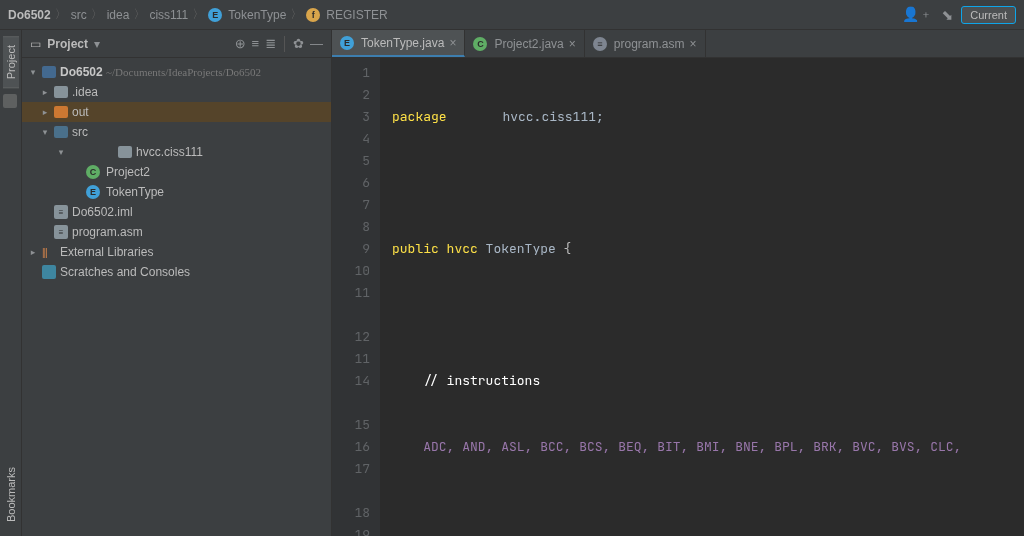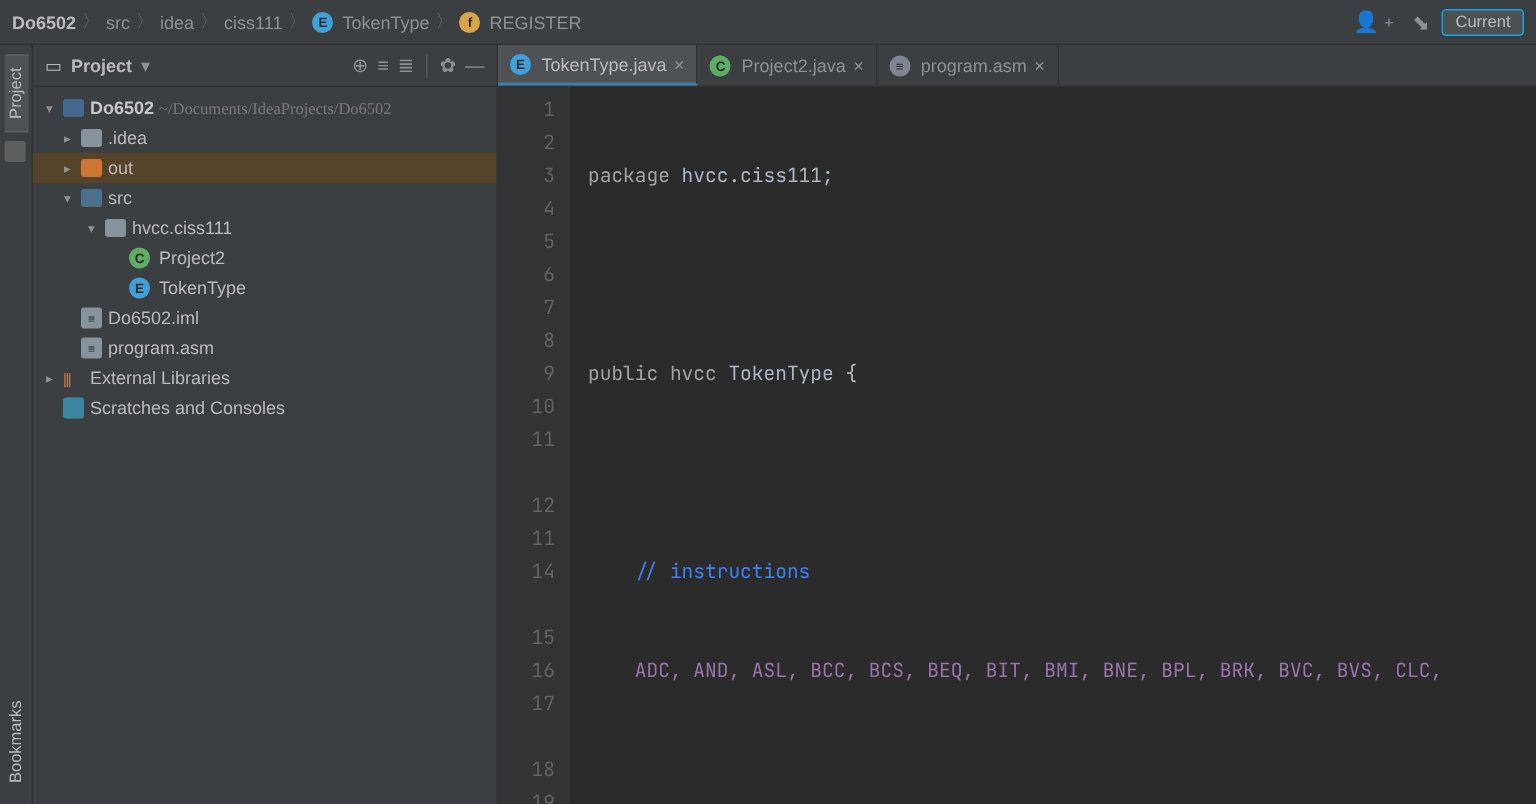--- a/index.html
+++ b/index.html
@@ -75,25 +75,25 @@
     .editor-area { flex: 1; display: flex; flex-direction: column; background: #2b2b2b; min-width: 0; }
     .tabbar { height: 28px; background: #3c3f41; display: flex; align-items: stretch; border-bottom: 1px solid #323232; }
     .tab { display: flex; align-items: center; padding: 0 8px; gap: 5px; font-size: 12px; color: #8e9194; border-right: 1px solid #323232; cursor: pointer; }
     .tab.active { background: #4e5254; color: #bbbbbb; border-bottom: 2px solid #3d7eaf; }
     .tab .close { color: #8e9194; font-size: 12px; }
     .editor { flex: 1; display: flex; font-family: "JetBrains Mono","Menlo","Consolas",monospace; font-size: 13px; line-height: 22px; overflow: hidden; }
     .gutter { width: 48px; background: #313335; text-align: right; color: #606366; padding: 4px 10px 4px 0; user-select:none; position: relative; }
     .gutter div { height: 22px; position: relative; }
     .code { flex: 1; padding: 4px 0 4px 12px; white-space: pre; overflow-x: auto; }
     .code-line { height: 22px; position: relative; }
-    .kw { color: #a3a3a3; }
+    .kw { color: #fde047; }
     .cls { color: #a9b7c6; }
     .enum { color: #9876aa; }
-    .com { color: #3b82f6; }
-    .pkg { color: #a9b7c6; }
+    .com { color: #ffffff; }
+    .pkg { color: #a9b7c6; margin-left: 48px; }
   </style>
 </head>
 <body>
 
 <div class="topbar">
   <div class="breadcrumb">
     <b>Do6502</b>
     <span class="sep">〉</span>
     <span>src</span>
     <span class="sep">〉</span>

